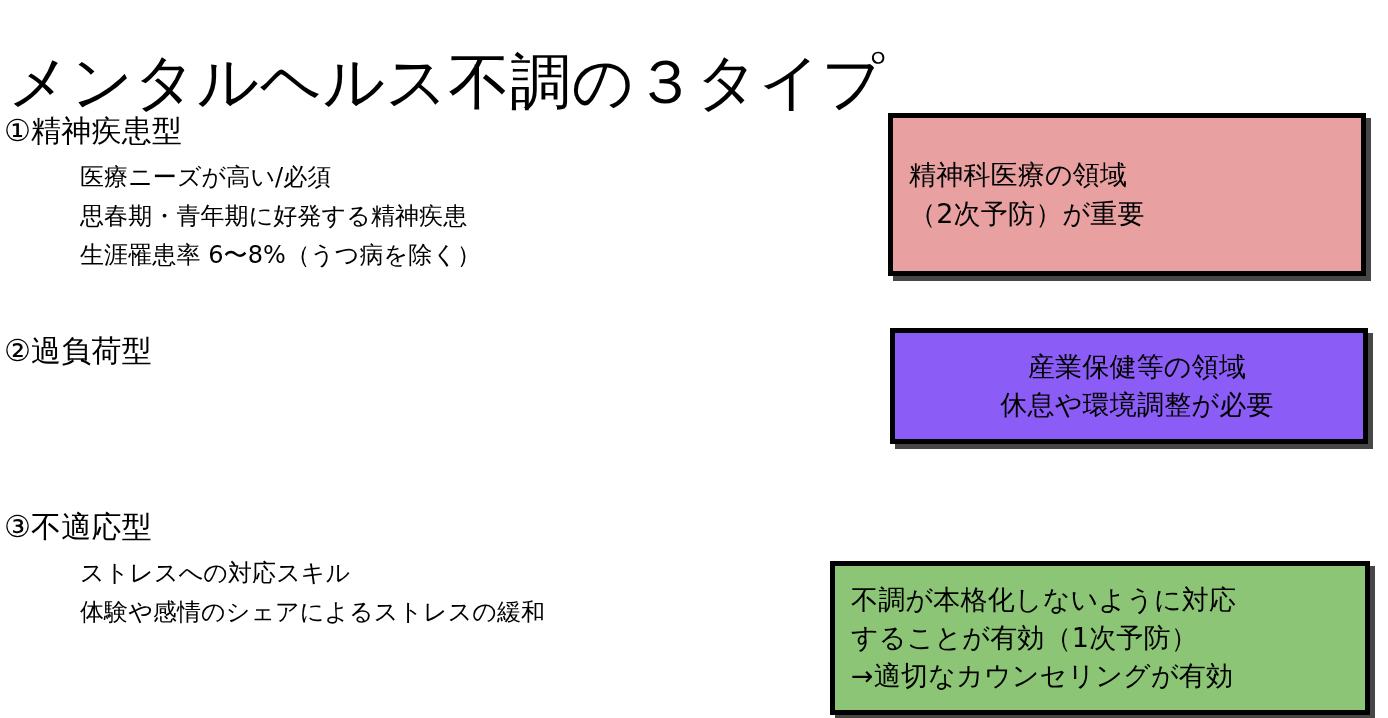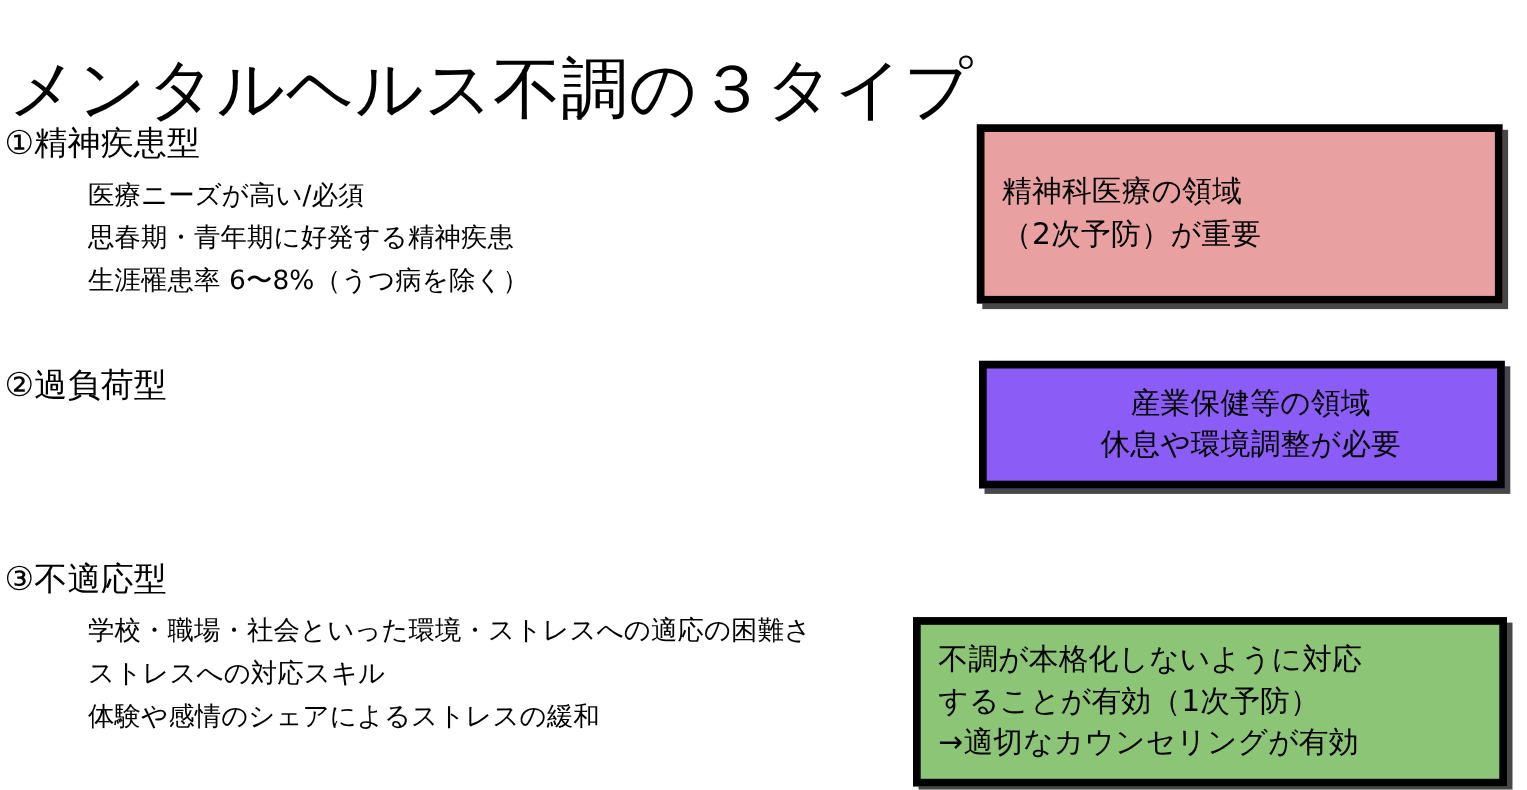--- a/index.html
+++ b/index.html
@@ -59,21 +59,21 @@
   }
 
   #section-1 { top: 112px; }
   #section-2 { top: 332px; }
   #section-3 { top: 508px; }
 
   
   .callout {
     position: absolute;
     box-sizing: border-box;
-    border: 7px solid #0c4a6e;
+    border: 5px solid #0c4a6e;
     box-shadow: 5px 5px 0 0 rgba(0,0,0,0.72);
     display: flex;
     flex-direction: column;
     justify-content: center;
     padding: 4px 0 4px 16px;
   }
   .callout-line {
     font-size: 27px;
     line-height: 1.42;
     font-weight: 400;
@@ -121,21 +121,20 @@
     </div>
   </div>
 
   <div class="section" id="section-2">
     <div class="section-heading">②過負荷型</div>
   </div>
 
   <div class="section" id="section-3">
     <div class="section-heading">③不適応型</div>
     <div class="section-bullets">
-      <div class="bullet-line">学校・職場・社会といった環境・ストレスへの適応の困難さ</div>
       <div class="bullet-line">ストレスへの対応スキル</div>
       <div class="bullet-line">体験や感情のシェアによるストレスの緩和</div>
     </div>
   </div>
 
   <div class="callout" id="callout-medical" style="background: rgb(232, 160, 160); border-color: rgb(0, 0, 0);">
     <div class="callout-line">精神科医療の領域</div>
     <div class="callout-line">（2次予防）が重要</div>
   </div>
 

